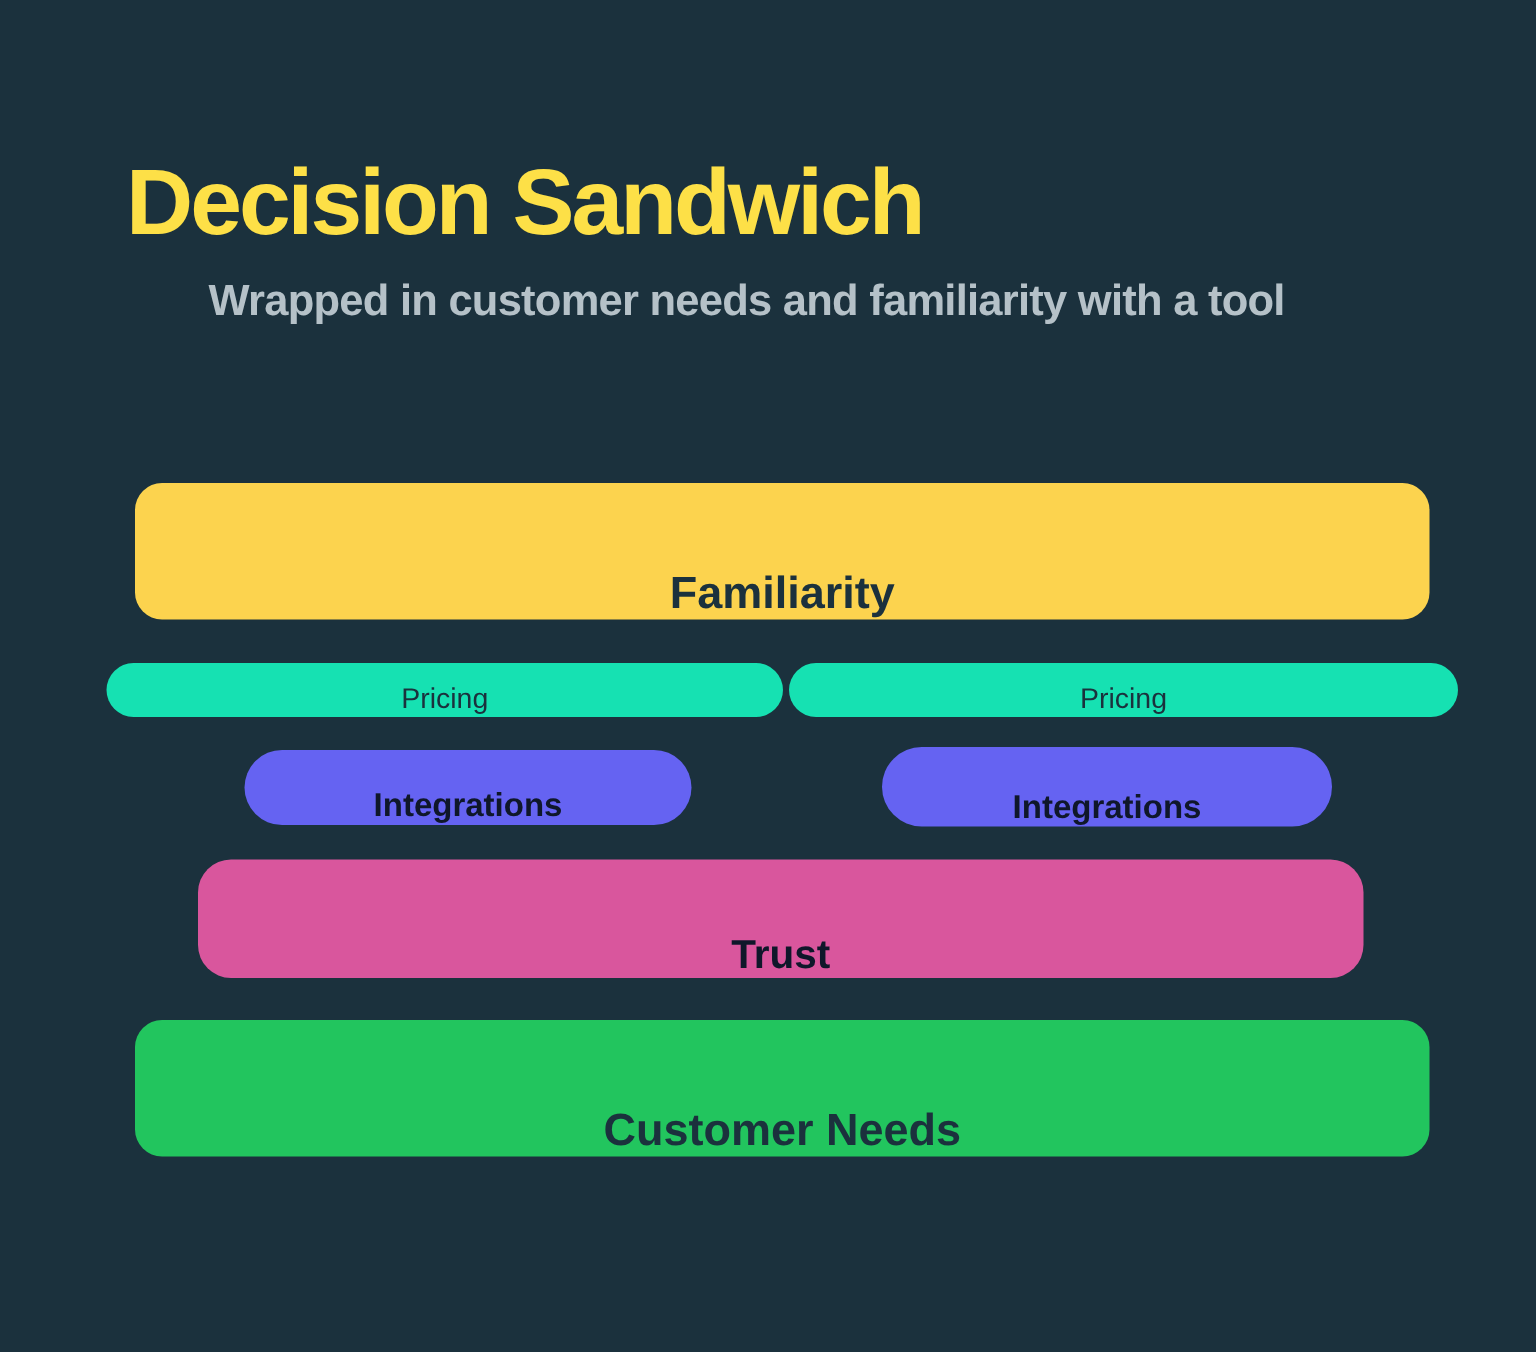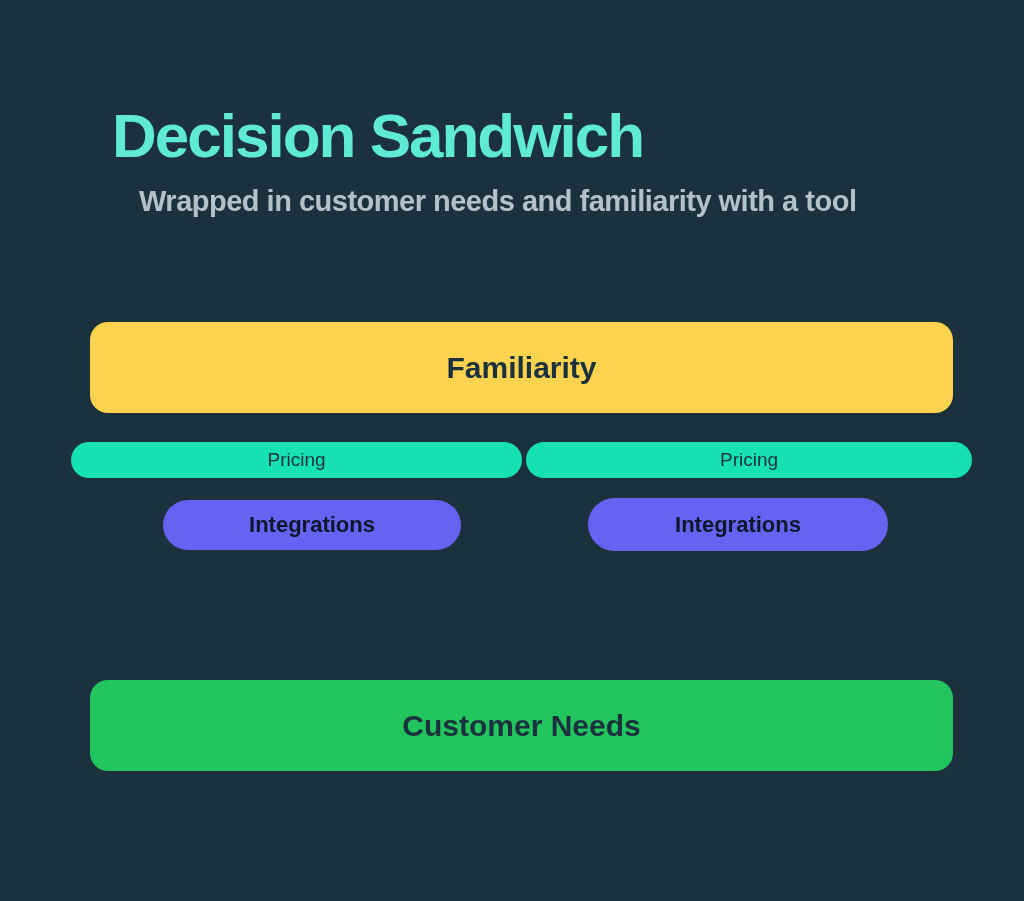--- a/index.html
+++ b/index.html
@@ -8,45 +8,45 @@
     background: #1b313d;
   }
   .canvas {
     position: relative;
     width: 1024px;
     height: 901px;
     overflow: hidden;
   }
   .page-title {
     position: absolute;
-    left: 112px;
+    left: 84px;
     top: 102px;
     font-size: 62px;
     font-weight: 700;
     letter-spacing: -2px;
-    color: #5eead4;
+    color: #fde047;
     line-height: 1.1;
     white-space: nowrap;
   }
   .page-subtitle {
     position: absolute;
     left: 96px;
     top: 184px;
     font-size: 29px;
     font-weight: 600;
     letter-spacing: -0.5px;
     color: #b5c1c8;
     line-height: 1.2;
     white-space: nowrap;
     margin-left: 43px;
   }
   .layer {
     position: absolute;
     display: flex;
-    align-items: center;
+    align-items: flex-end;
     justify-content: center;
     box-sizing: border-box;
     white-space: nowrap;
   }
   .layer .label { text-align: center; }
   .text-dark  { color: #1b313d; }
   .text-light { color: #0f172a; }
 
   .layer-familiarity {
     left: 90px; top: 322px; width: 863px; height: 91px;
@@ -106,18 +106,21 @@
   </div>
 
   <div class="layer layer-integrations-left text-light" style="background: rgb(101, 99, 242);">
     <span class="label">Integrations</span>
   </div>
 
   <div class="layer layer-integrations-right text-light" style="background: rgb(101, 99, 242);">
     <span class="label">Integrations</span>
   </div>
 
+  <div class="layer layer-trust text-light" style="background: rgb(217, 86, 157);">
+    <span class="label">Trust</span>
+  </div>
 
   <div class="layer layer-customer-needs text-dark" style="background: #22c55e;">
     <span class="label">Customer Needs</span>
   </div>
 
 </div>
 
 </body></html>

